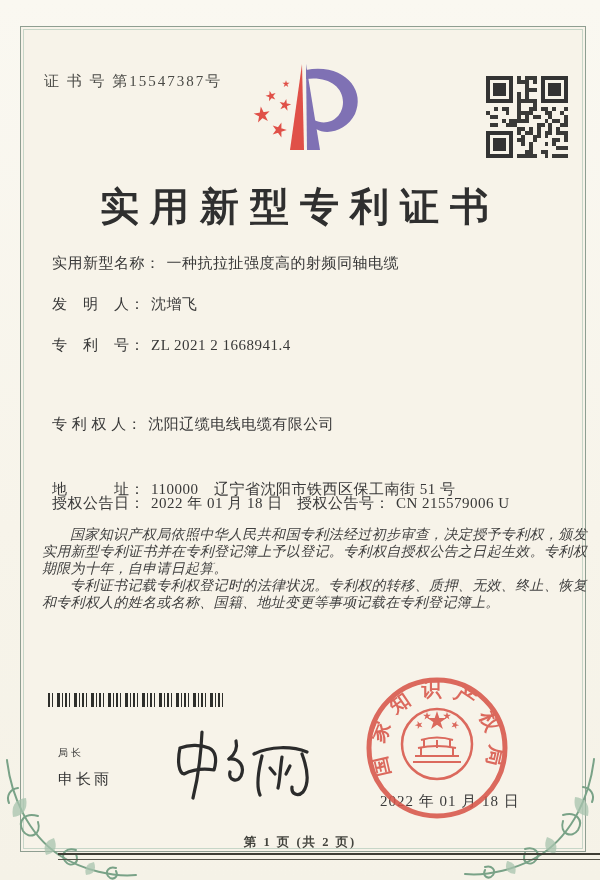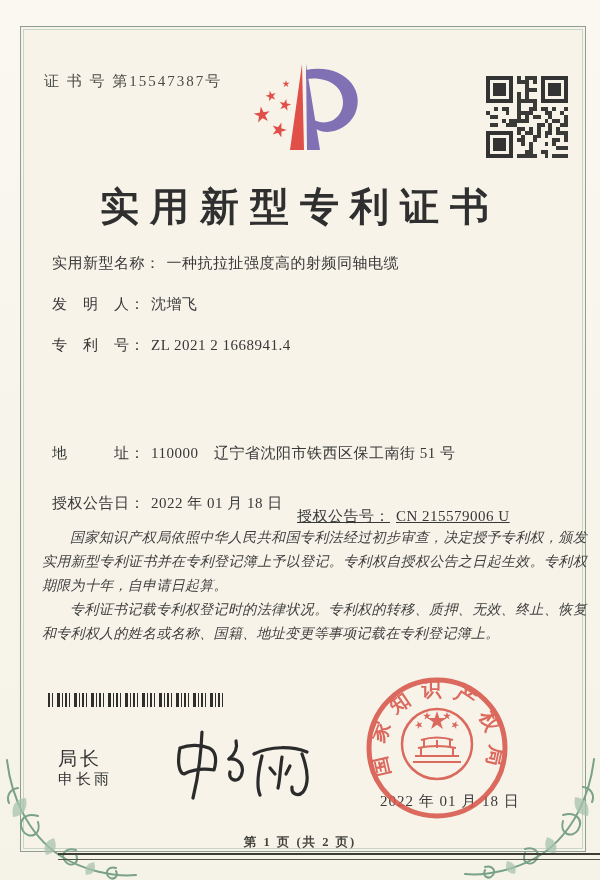--- a/index.html
+++ b/index.html
@@ -4,25 +4,25 @@
 <style>
   html,body{margin:0;padding:0;}
   body{width:600px;height:880px;overflow:hidden;font-family:"Liberation Serif","DejaVu Serif",serif;}
   #page{position:relative;width:600px;height:880px;background:linear-gradient(180deg,#faf8f1 0%,#f7f4ea 60%,#f5f2e7 100%);}
   .abs{position:absolute;}
   .frame{left:20px;top:26px;width:564px;height:824px;border:1px solid #8e9e91;outline:1px solid #c7d6c8;outline-offset:-4px;background:#f7f3e9;z-index:0;}
   .certno{left:44px;top:72px;font-size:15px;letter-spacing:2px;color:#4a4a46;z-index:2;}
   .title{left:0;top:180px;width:600px;text-align:center;font-size:39px;font-weight:600;letter-spacing:11px;color:#2f2f2f;z-index:2;}
   .row{left:52px;font-size:15px;color:#383838;letter-spacing:.5px;z-index:2;white-space:nowrap;}
   .row .fvalue{margin-left:6px;}
-  .pair2{position:absolute;left:245px;top:13px;text-decoration:underline;}
+  .pair2{position:absolute;left:245px;top:0;}
   .paras{left:42px;top:526px;width:545px;z-index:2;}
-  .paras p{margin:0;text-indent:2em;font-size:14px;font-style:italic;line-height:24px;color:#3f3f3f;text-align:justify;letter-spacing:.3px;}
+  .paras p{margin:0;text-indent:2em;font-size:14px;font-style:italic;line-height:17px;color:#3f3f3f;text-align:justify;letter-spacing:.3px;}
   .barcode{left:48px;top:693px;width:176px;height:14px;z-index:2;background:repeating-linear-gradient(90deg,#2e2e2a 0 2px,transparent 2px 4px,#2e2e2a 4px 5px,transparent 5px 9px,#2e2e2a 9px 12px,transparent 12px 14px,#2e2e2a 14px 15px,transparent 15px 17px);}
-  .signofftitle{left:58px;top:746px;font-size:19px;color:#333;letter-spacing:3px;z-index:2;}
+  .signofftitle{left:58px;top:746px;font-size:10px;color:#333;letter-spacing:3px;z-index:2;}
   .signoffname{left:58px;top:770px;font-size:15px;color:#333;letter-spacing:3px;z-index:2;text-align:right;}
   .sig{left:158px;top:726px;z-index:2;}
   .sealbox{left:363px;top:674px;z-index:4;opacity:.88;}
   .sealdate{left:380px;top:792px;font-size:15px;color:#3b3b3b;letter-spacing:1px;z-index:3;}
   .footer{left:0;top:834px;width:600px;text-align:center;font-size:12.5px;color:#44443e;letter-spacing:2px;z-index:2;font-weight:bold;}
   .bottomline{left:58px;top:853px;width:542px;height:4px;border-top:2px solid #3e3d34;border-bottom:1px solid #55544a;z-index:1;}
   .orn{z-index:1;}
   .orn-left{left:3px;top:754px;transform:scaleX(-1);}
   .orn-right{left:463px;top:753px;}
   .logo{left:240px;top:58px;z-index:2;}
@@ -510,21 +510,24 @@
 
   <div class="abs row" style="top:295px">
     <span>发　明　人：</span><span class="fvalue">沈增飞</span>
   </div>
   <div class="abs row" style="top:254px">
     <span>实用新型名称：</span><span class="fvalue">一种抗拉扯强度高的射频同轴电缆</span>
   </div>
   <div class="abs row" style="top:336px">
     <span>专　利　号：</span><span class="fvalue">ZL 2021 2 1668941.4</span>
   </div>
-  <div class="abs row" style="top:444px">
+  <div class="abs row" style="top:415px">
+    <span>专 利 权 人：</span><span class="fvalue">沈阳辽缆电线电缆有限公司</span>
+  </div>
+  <div class="abs row" style="top:480px">
     <span>地　　　址：</span><span class="fvalue">110000　辽宁省沈阳市铁西区保工南街 51 号</span>
   </div>
   <div class="abs row" style="top:494px">
     <span>授权公告日：</span><span class="fvalue">2022 年 01 月 18 日</span>
     <span class="pair2"><span>授权公告号：</span><span class="fvalue">CN 215579006 U</span></span>
   </div>
 
   <div class="abs paras">
     <p>国家知识产权局依照中华人民共和国专利法经过初步审查，决定授予专利权，颁发实用新型专利证书并在专利登记簿上予以登记。专利权自授权公告之日起生效。专利权期限为十年，自申请日起算。</p>
     <p>专利证书记载专利权登记时的法律状况。专利权的转移、质押、无效、终止、恢复和专利权人的姓名或名称、国籍、地址变更等事项记载在专利登记簿上。</p>

